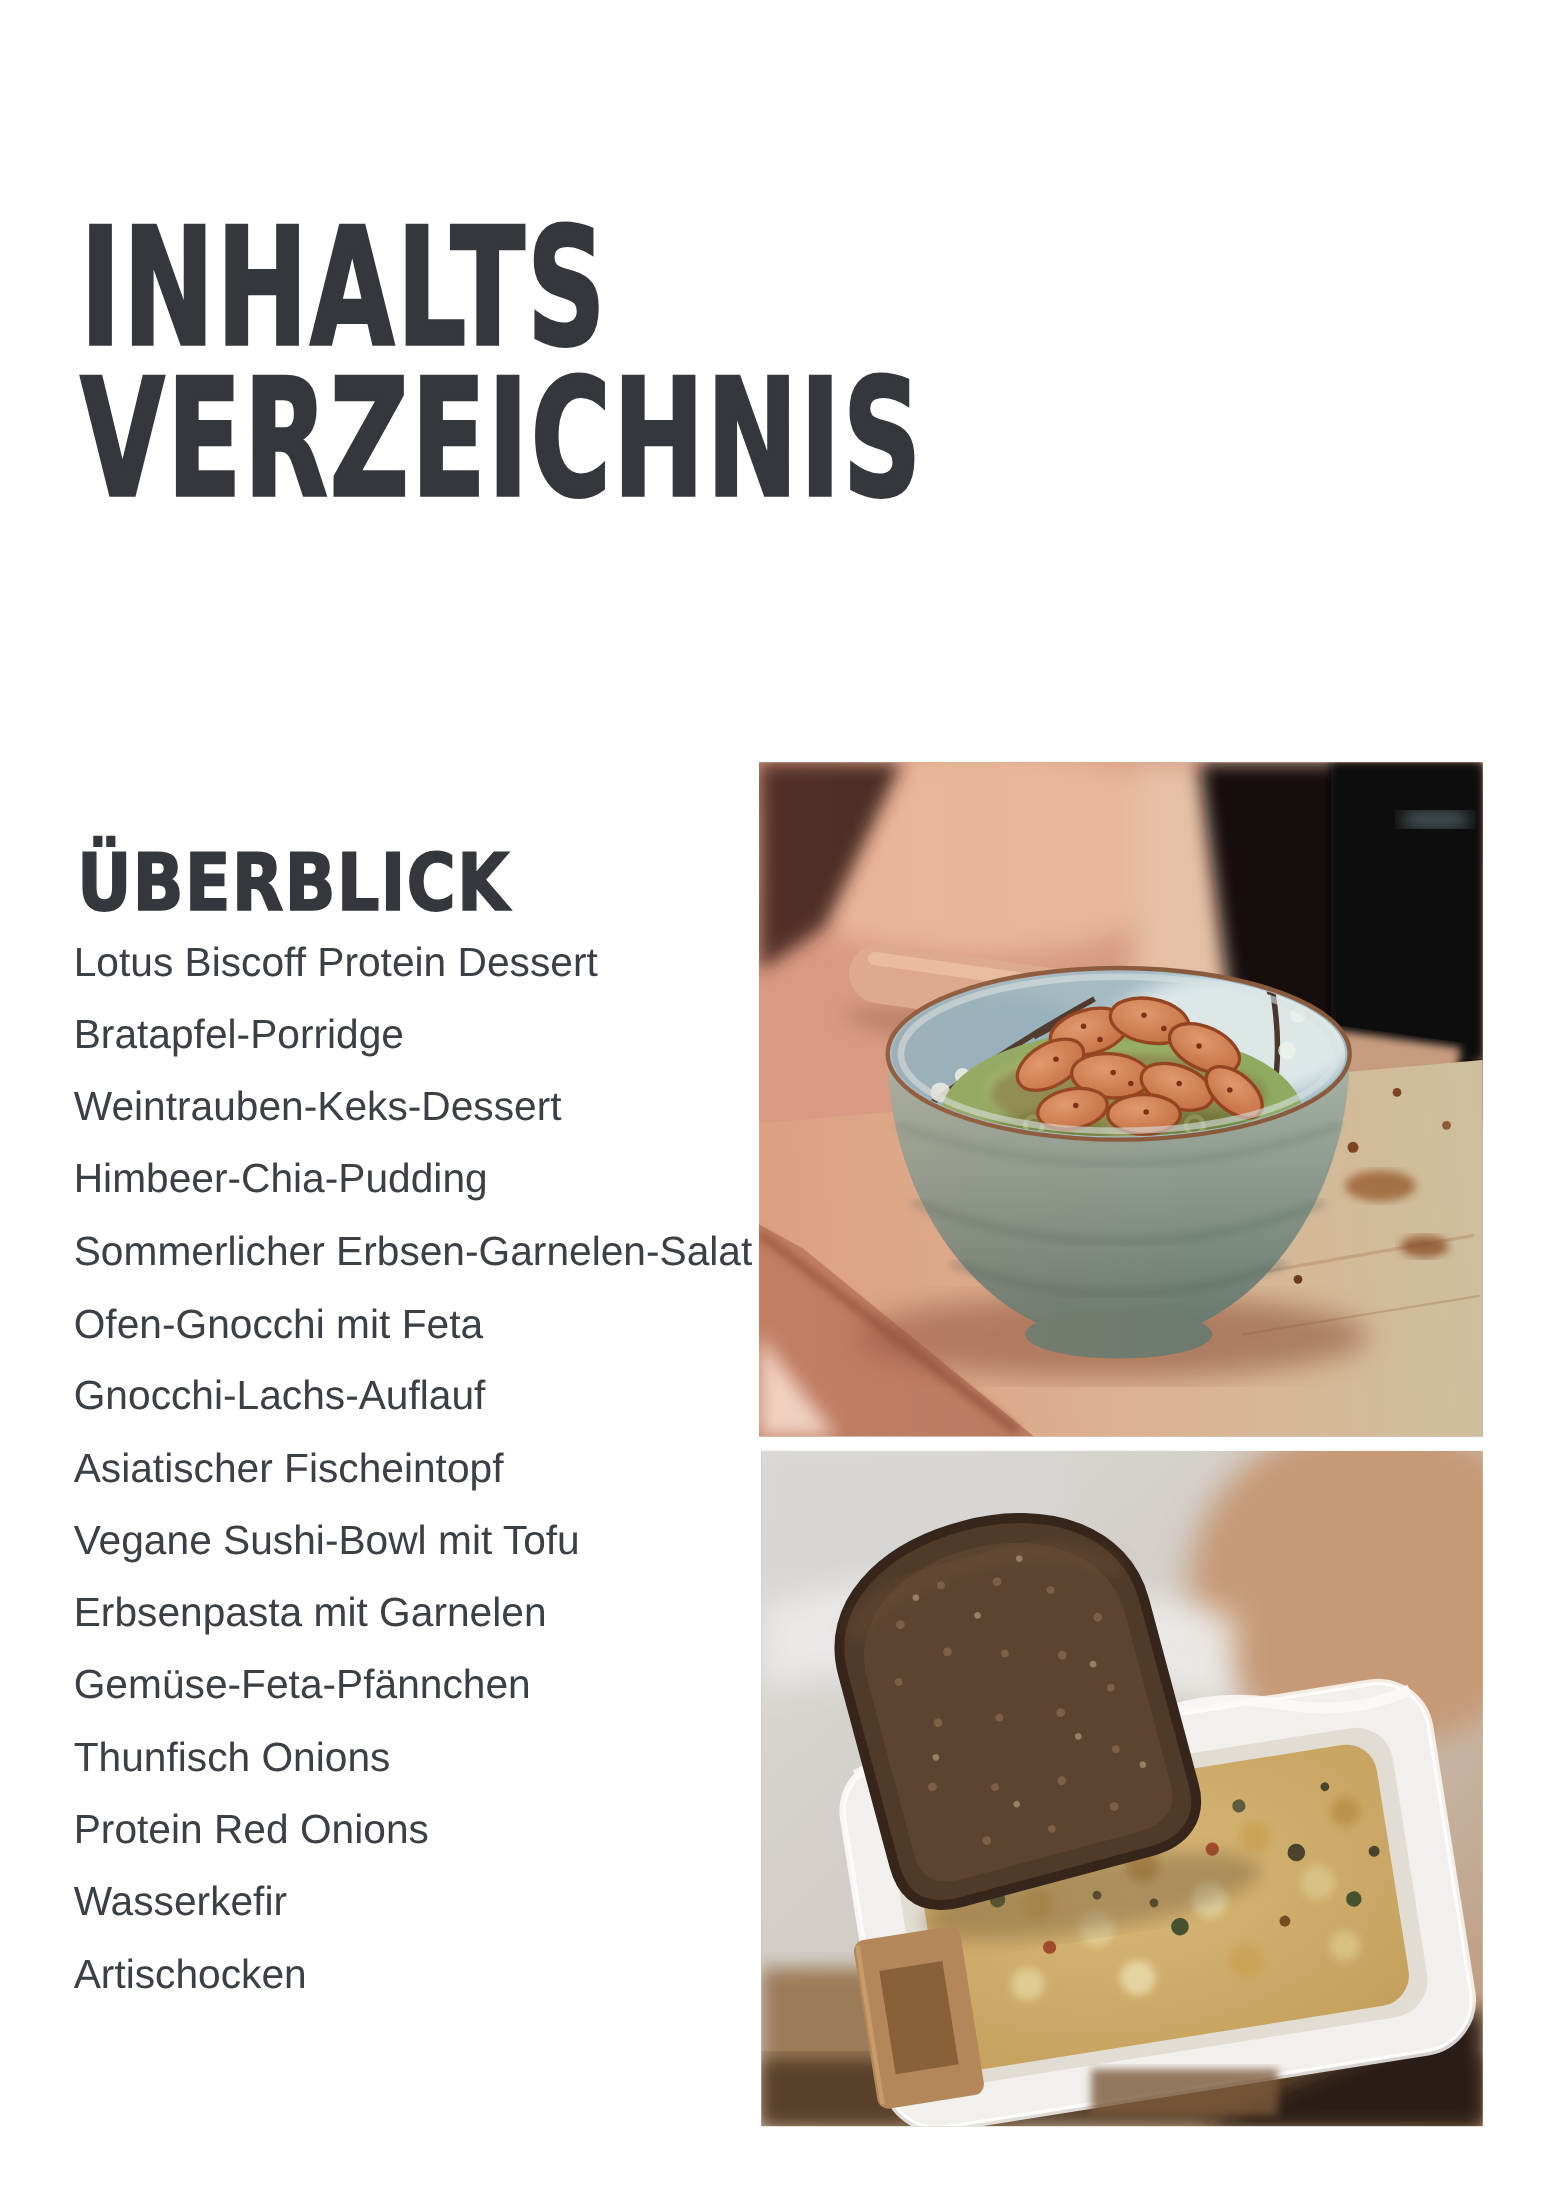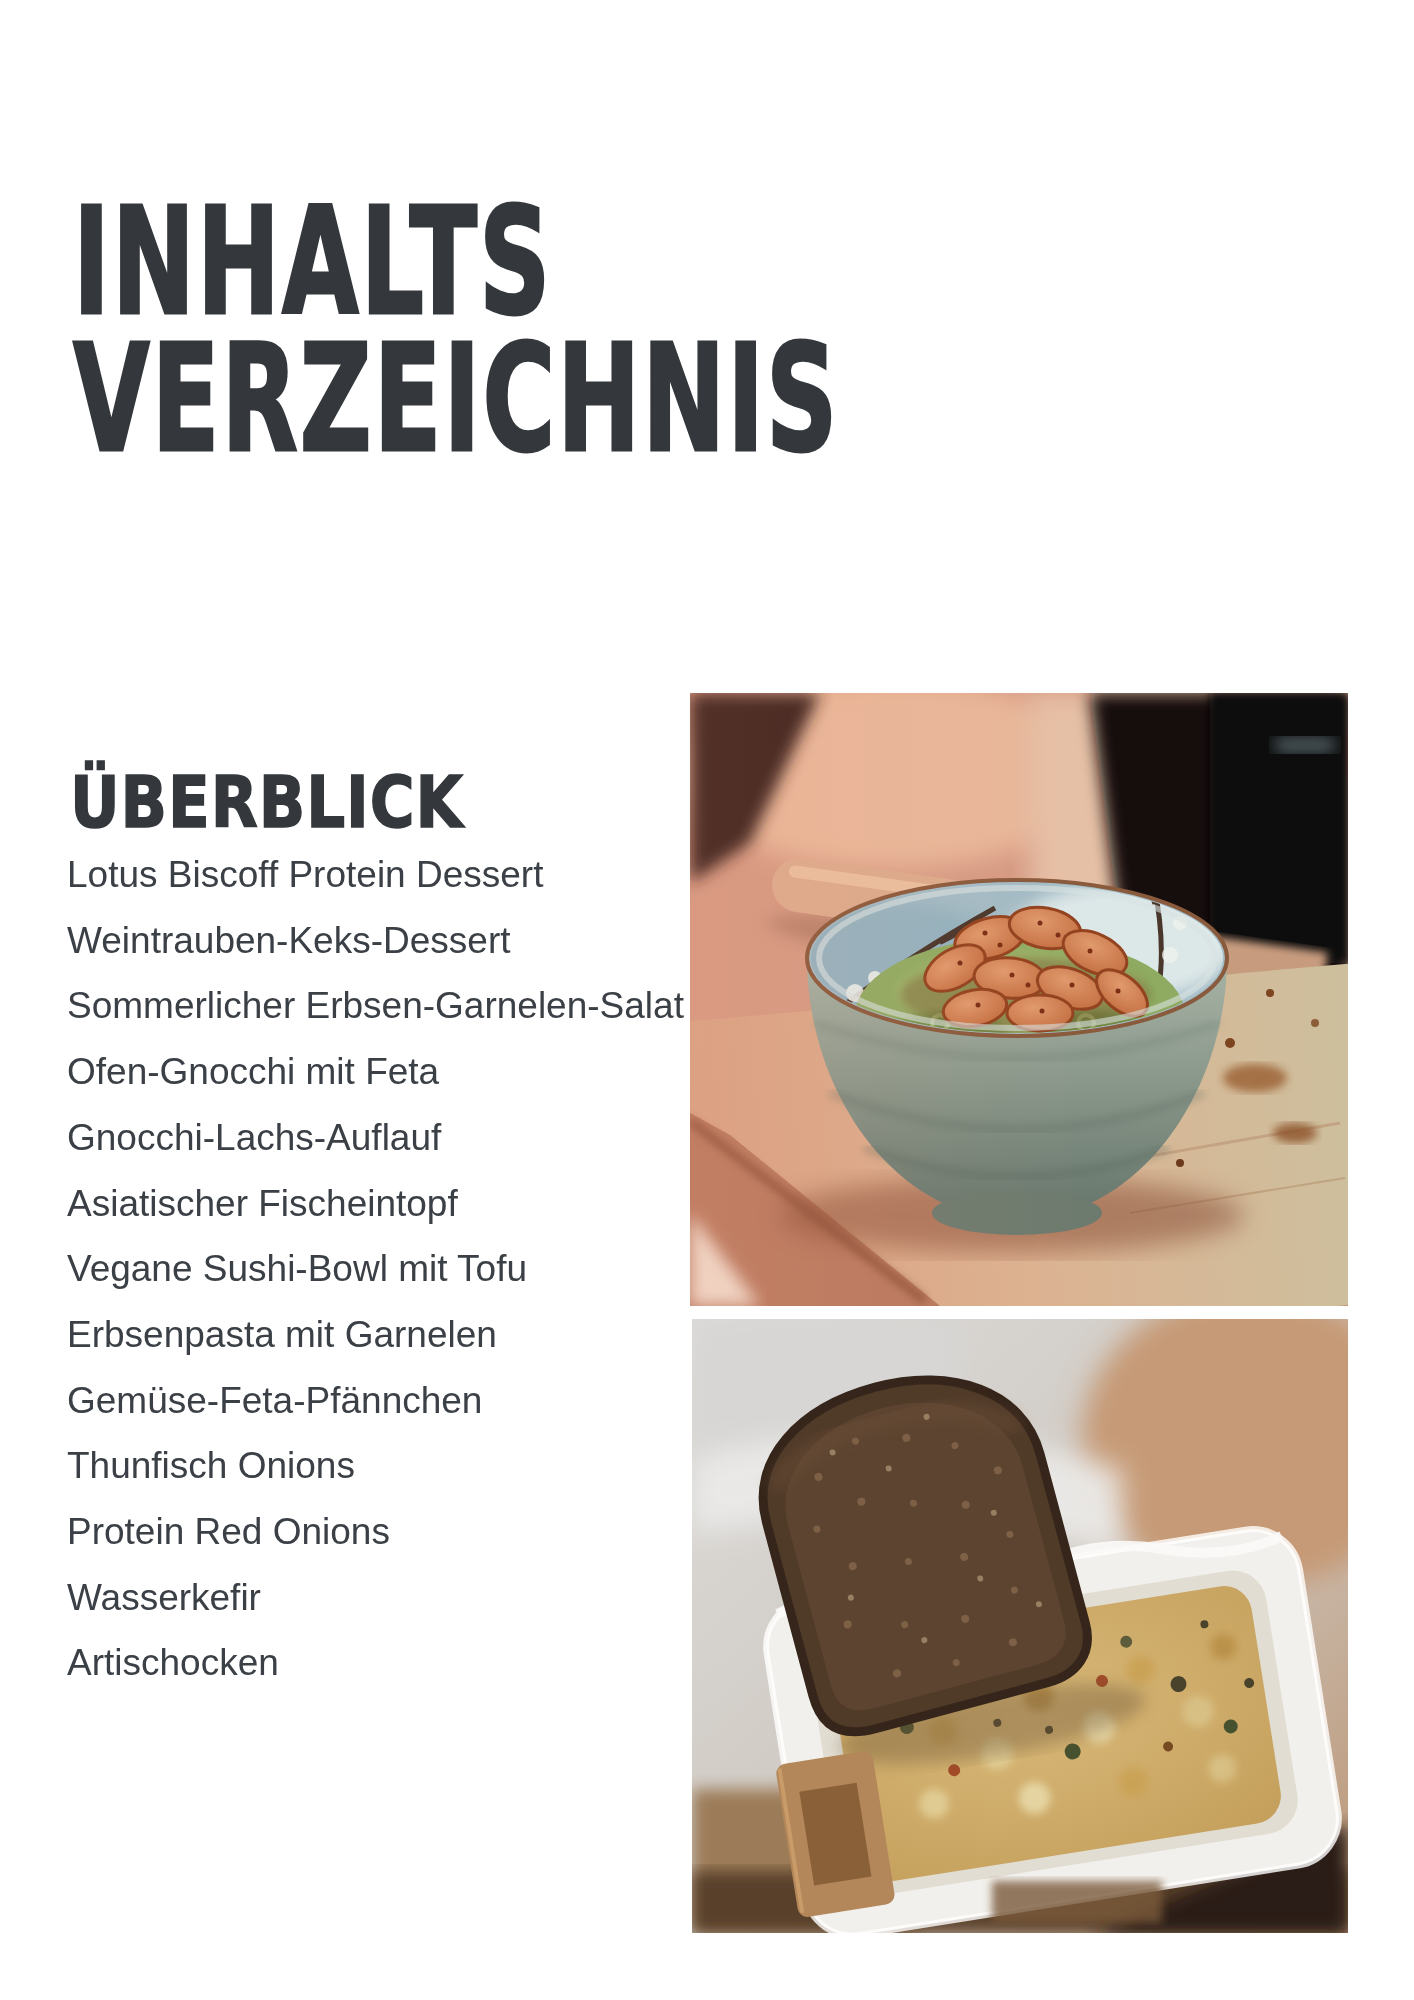--- a/index.html
+++ b/index.html
@@ -62,21 +62,23 @@
 
   <h1 class="doc-title">
     <span>INHALTS</span>
     <span>VERZEICHNIS</span>
   </h1>
 
   <h2 class="overview-heading">ÜBERBLICK</h2>
 
   <ul class="toc-list">
     <li>Lotus Biscoff Protein Dessert</li>
+    <li>Bratapfel-Porridge</li>
     <li>Weintrauben-Keks-Dessert</li>
+    <li>Himbeer-Chia-Pudding</li>
     <li>Sommerlicher Erbsen-Garnelen-Salat</li>
     <li>Ofen-Gnocchi mit Feta</li>
     <li>Gnocchi-Lachs-Auflauf</li>
     <li>Asiatischer Fischeintopf</li>
     <li>Vegane Sushi-Bowl mit Tofu</li>
     <li>Erbsenpasta mit Garnelen</li>
     <li>Gemüse-Feta-Pfännchen</li>
     <li>Thunfisch Onions</li>
     <li>Protein Red Onions</li>
     <li>Wasserkefir</li>

